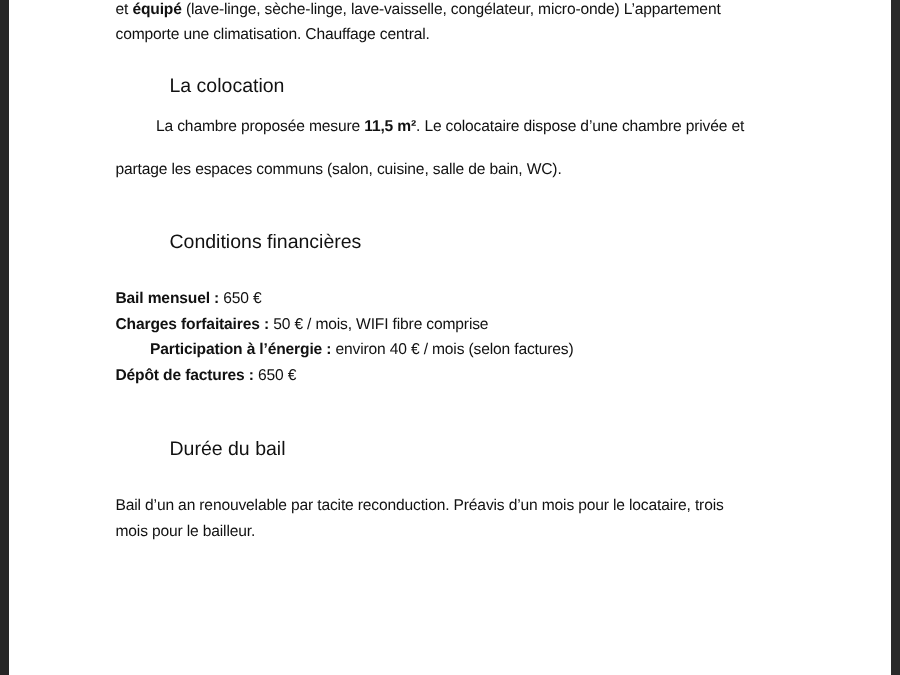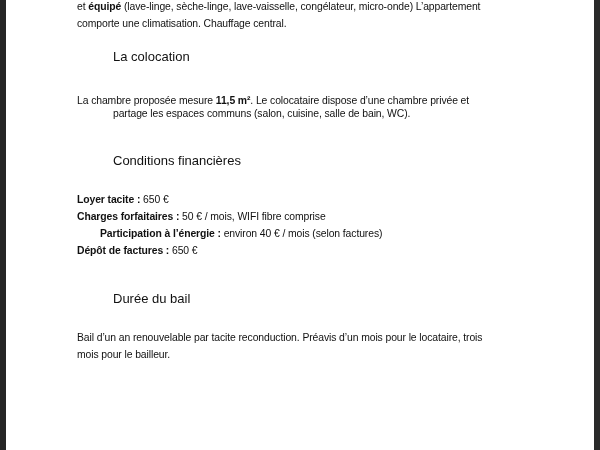--- a/index.html
+++ b/index.html
@@ -55,26 +55,26 @@
 
 <div class="frame">
   <div class="page">
     <div class="content">
 
       <div class="p" style="top:-2px;"><span>et </span><b>équipé</b><span> (lave-linge, sèche-linge, lave-vaisselle, congélateur, micro-onde) L’appartement</span></div>
       <div class="p" style="top:15px;">comporte une climatisation. Chauffage central.</div>
 
       <div class="h" style="top:49px;">La colocation</div>
 
-      <div class="p" style="top:92px;"><span>La chambre proposée mesure </span><b>11,5 m²</b><span>. Le colocataire dispose d’une chambre privée et</span></div>
-      <div class="p" style="top:105px;margin-left:36px;">partage les espaces communs (salon, cuisine, salle de bain, WC).</div>
+      <div class="p" style="top:76px;margin-left:27px;"><span>La chambre proposée mesure </span><b>11,5 m²</b><span>. Le colocataire dispose d’une chambre privée et</span></div>
+      <div class="p" style="top:105px;">partage les espaces communs (salon, cuisine, salle de bain, WC).</div>
 
       <div class="h" style="top:153px;text-align:center;">Conditions financières</div>
 
-      <div class="p" style="top:191px;"><b>Loyer tacite :</b><span> 650 €</span></div>
+      <div class="p" style="top:191px;"><b>Bail mensuel :</b><span> 650 €</span></div>
       <div class="p" style="top:208px;"><b>Charges forfaitaires :</b><span> 50 € / mois, WIFI fibre comprise</span></div>
       <div class="p" style="top:225px;padding-left:23px;"><b>Participation à l’énergie :</b><span> environ 40 € / mois (selon factures)</span></div>
       <div class="p" style="top:242px;"><b>Dépôt de factures :</b><span> 650 €</span></div>
 
       <div class="h" style="top:291px;">Durée du bail</div>
 
       <div class="p" style="top:329px;">Bail d’un an renouvelable par tacite reconduction. Préavis d’un mois pour le locataire, trois</div>
       <div class="p" style="top:346px;">mois pour le bailleur.</div>
 
     </div>

